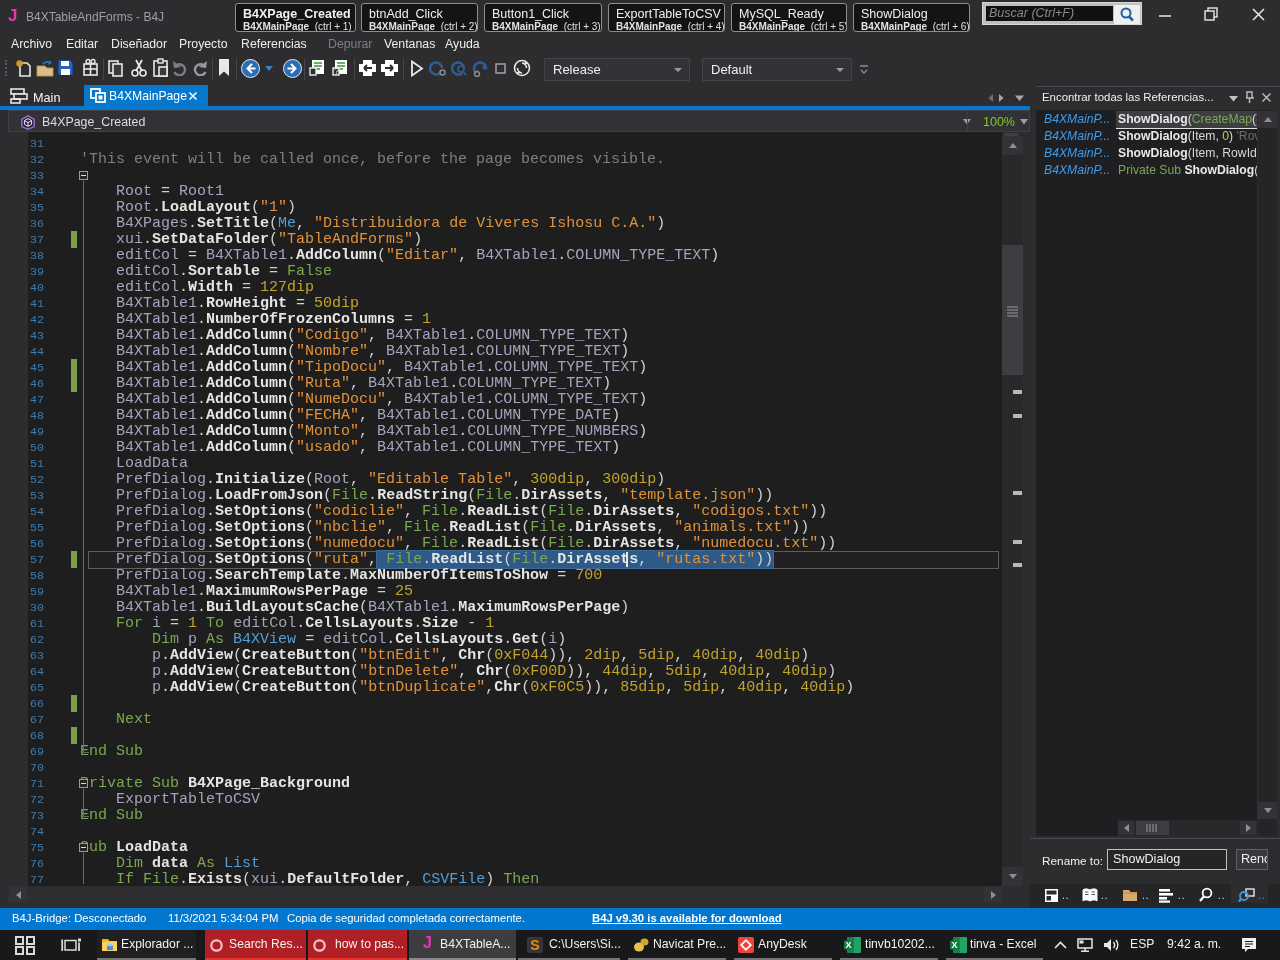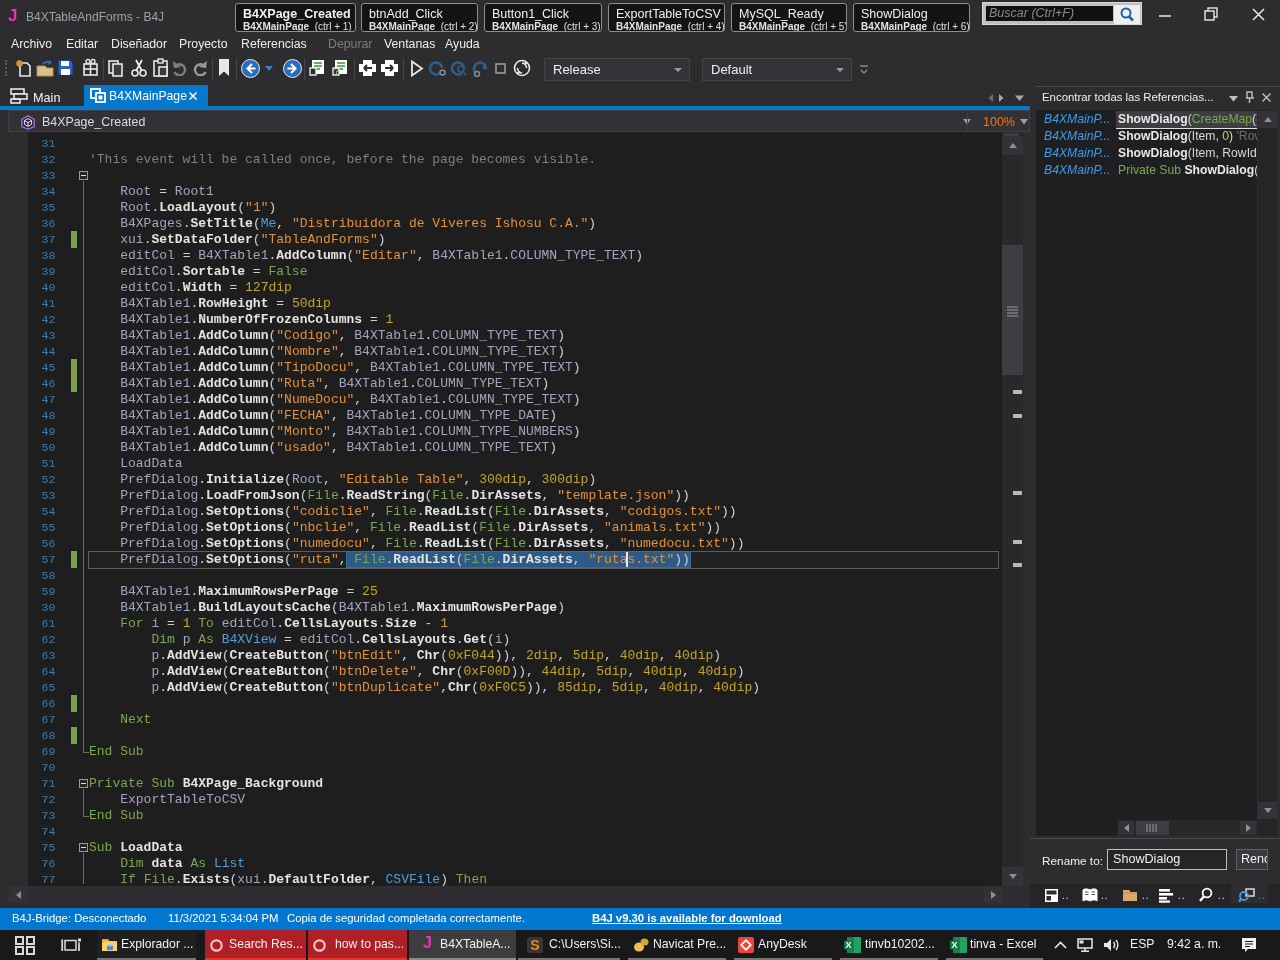--- a/index.html
+++ b/index.html
@@ -21,27 +21,27 @@
 .combo .arr{position:absolute;right:7px;top:9px;width:0;height:0;border-left:4px solid transparent;border-right:4px solid transparent;border-top:4px solid #999}
 
 #tabbar{position:absolute;left:0;top:84px;width:1030px;height:26px;background:#2d2d30}
 #blueline{position:absolute;left:0;top:106px;width:1030px;height:3.5px;background:#0878cd}
 #maintab{position:absolute;left:33px;top:90.5px;font-size:12.7px;color:#f5f5f5}
 #activetab{position:absolute;left:84px;top:85px;width:124px;height:21.5px;background:#0878cd;color:#fff}
 #activetab .txt{position:absolute;left:25px;top:3.5px;font-size:12.2px;color:#fff}
 
 #edhead{position:absolute;left:8px;top:110px;width:1022px;height:22px;background:#313136;border:1px solid #3f3f44}
 #edhead .t{position:absolute;left:33px;top:3.5px;font-size:12.4px;color:#dcdcdc}
-#zoombox{position:absolute;left:958px;top:0px;width:63px;height:20px;border-left:1px solid #3f3f44;color:#f97316;font-size:12.5px}
+#zoombox{position:absolute;left:958px;top:0px;width:63px;height:20px;border-left:1px solid #3f3f44;color:#84cc16;font-size:12.5px}
 
 #codearea{position:absolute;left:8px;top:132px;width:994px;height:754px;background:#1e1e1e;overflow:hidden}
 #codemargin{position:absolute;left:7px;top:132px;width:21px;height:754px;background:#2d2d30}
-.ln{position:absolute;left:30px;width:37px;text-align:center;font-family:"Liberation Mono",monospace;font-size:11.6px;line-height:16px;color:#3f7cad;height:16px}
+.ln{position:absolute;left:30px;width:37px;text-align:left;font-family:"Liberation Mono",monospace;font-size:11.6px;line-height:16px;color:#3f7cad;height:16px}
 .gb{position:absolute;left:71px;width:6px;height:17px;background:#7e9e4e}
-.cl{position:absolute;left:89px;font-family:"Liberation Mono",monospace;font-size:13px;line-height:16px;white-space:pre;color:#cfcfcf;height:16px}
+.cl{position:absolute;left:80px;font-family:"Liberation Mono",monospace;font-size:15px;line-height:16px;white-space:pre;color:#cfcfcf;height:16px}
 .k{color:#7aa852}.v{color:#a4a4be}.m{color:#e4e4e4;font-weight:bold}.s{color:#e0923c}
 .n{color:#c2a42c}.c{color:#7f7f7f}.t{color:#569cd6}.p{color:#cfcfcf}
 .sel{background:#2e5a88;box-shadow:0 0 0 1px #3e6a98}
 .fold{position:absolute;left:79px;width:9px;height:9px;border:1px solid #9a9a9a;background:#252526}
 .fold:after{content:"";position:absolute;left:1px;top:3px;width:5px;height:1px;background:#dcdcdc}
 .gl{position:absolute;left:83px;width:1px;background:#6a6a6a}
 .gt{position:absolute;left:83px;width:6px;height:1px;background:#6a6a6a}
 #curline{position:absolute;left:88px;top:551px;width:911px;height:17.5px;border:1px solid #5e5e60;background:rgba(255,255,255,0.015)}
 #caret{position:absolute;left:626px;top:552px;width:1.5px;height:15px;background:#e8e8e8}
 
@@ -354,20 +354,21 @@
 <div class="ln" style="top:504px">54</div>
 <div class="cl" style="top:504px">&nbsp;&nbsp;&nbsp;&nbsp;<span class="v">PrefDialog</span><span class="p">.</span><span class="m">SetOptions</span><span class="p">(</span><span class="s">"codiclie"</span><span class="p">, </span><span class="k">File</span><span class="p">.</span><span class="m">ReadList</span><span class="p">(</span><span class="k">File</span><span class="p">.</span><span class="m">DirAssets</span><span class="p">, </span><span class="s">"codigos.txt"</span><span class="p">))</span></div>
 <div class="ln" style="top:520px">55</div>
 <div class="cl" style="top:520px">&nbsp;&nbsp;&nbsp;&nbsp;<span class="v">PrefDialog</span><span class="p">.</span><span class="m">SetOptions</span><span class="p">(</span><span class="s">"nbclie"</span><span class="p">, </span><span class="k">File</span><span class="p">.</span><span class="m">ReadList</span><span class="p">(</span><span class="k">File</span><span class="p">.</span><span class="m">DirAssets</span><span class="p">, </span><span class="s">"animals.txt"</span><span class="p">))</span></div>
 <div class="ln" style="top:536px">56</div>
 <div class="cl" style="top:536px">&nbsp;&nbsp;&nbsp;&nbsp;<span class="v">PrefDialog</span><span class="p">.</span><span class="m">SetOptions</span><span class="p">(</span><span class="s">"numedocu"</span><span class="p">, </span><span class="k">File</span><span class="p">.</span><span class="m">ReadList</span><span class="p">(</span><span class="k">File</span><span class="p">.</span><span class="m">DirAssets</span><span class="p">, </span><span class="s">"numedocu.txt"</span><span class="p">))</span></div>
 <div class="ln" style="top:552px">57</div>
 <div class="gb" style="top:551px"></div>
 <div class="cl" style="top:552px">&nbsp;&nbsp;&nbsp;&nbsp;<span class="v">PrefDialog</span><span class="p">.</span><span class="m">SetOptions</span><span class="p">(</span><span class="s">"ruta"</span><span class="p">,</span><span class="sel"><span class="p"> </span><span class="k">File</span><span class="p">.</span><span class="m">ReadList</span><span class="p">(</span><span class="k">File</span><span class="p">.</span><span class="m">DirAssets</span><span class="p">, </span><span class="s">"rutas.txt"</span><span class="p">))</span></span></div>
 <div class="ln" style="top:568px">58</div>
+<div class="cl" style="top:568px">&nbsp;&nbsp;&nbsp;&nbsp;<span class="v">PrefDialog</span><span class="p">.</span><span class="m">SearchTemplate</span><span class="p">.</span><span class="m">MaxNumberOfItemsToShow</span><span class="p"> = </span><span class="n">700</span></div>
 <div class="ln" style="top:584px">59</div>
 <div class="cl" style="top:584px">&nbsp;&nbsp;&nbsp;&nbsp;<span class="v">B4XTable1</span><span class="p">.</span><span class="m">MaximumRowsPerPage</span><span class="p"> = </span><span class="n">25</span></div>
 <div class="ln" style="top:600px">30</div>
 <div class="cl" style="top:600px">&nbsp;&nbsp;&nbsp;&nbsp;<span class="v">B4XTable1</span><span class="p">.</span><span class="m">BuildLayoutsCache</span><span class="p">(</span><span class="v">B4XTable1</span><span class="p">.</span><span class="m">MaximumRowsPerPage</span><span class="p">)</span></div>
 <div class="ln" style="top:616px">61</div>
 <div class="cl" style="top:616px">&nbsp;&nbsp;&nbsp;&nbsp;<span class="k">For</span><span class="p"> </span><span class="v">i</span><span class="p"> = </span><span class="n">1</span><span class="p"> </span><span class="k">To</span><span class="p"> </span><span class="v">editCol</span><span class="p">.</span><span class="m">CellsLayouts</span><span class="p">.</span><span class="m">Size</span><span class="p"> - </span><span class="n">1</span></div>
 <div class="ln" style="top:632px">62</div>
 <div class="cl" style="top:632px">&nbsp;&nbsp;&nbsp;&nbsp;&nbsp;&nbsp;&nbsp;&nbsp;<span class="k">Dim</span><span class="p"> </span><span class="v">p</span><span class="p"> </span><span class="k">As</span><span class="p"> </span><span class="t">B4XView</span><span class="p"> = </span><span class="v">editCol</span><span class="p">.</span><span class="m">CellsLayouts</span><span class="p">.</span><span class="m">Get</span><span class="p">(</span><span class="v">i</span><span class="p">)</span></div>
 <div class="ln" style="top:648px">63</div>
 <div class="cl" style="top:648px">&nbsp;&nbsp;&nbsp;&nbsp;&nbsp;&nbsp;&nbsp;&nbsp;<span class="v">p</span><span class="p">.</span><span class="m">AddView</span><span class="p">(</span><span class="m">CreateButton</span><span class="p">(</span><span class="s">"btnEdit"</span><span class="p">, </span><span class="m">Chr</span><span class="p">(</span><span class="n">0xF044</span><span class="p">)), </span><span class="n">2dip</span><span class="p">, </span><span class="n">5dip</span><span class="p">, </span><span class="n">40dip</span><span class="p">, </span><span class="n">40dip</span><span class="p">)</span></div>

